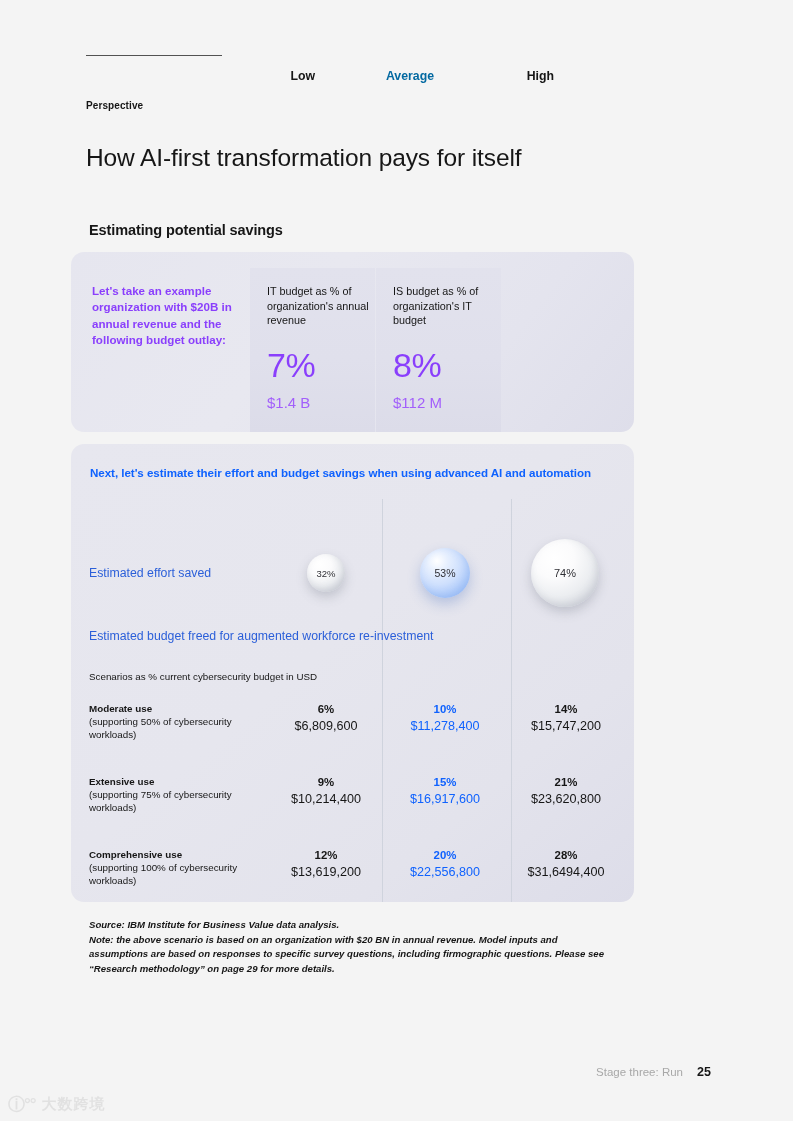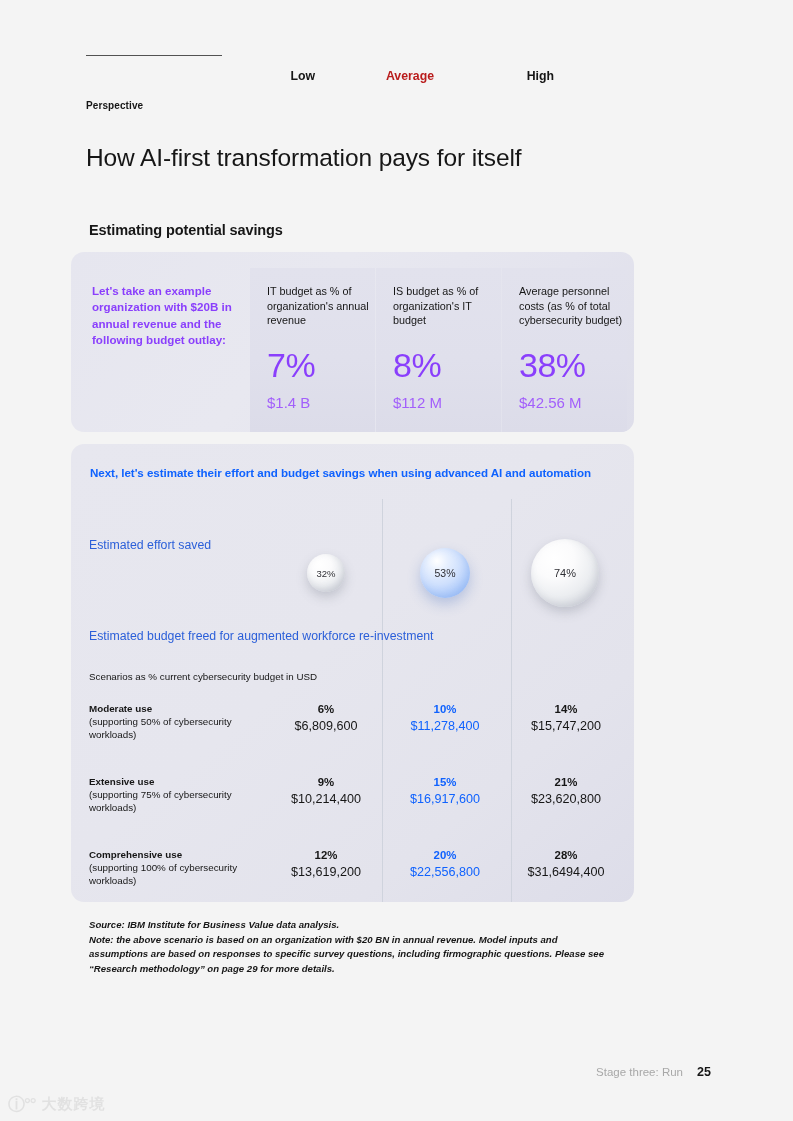--- a/index.html
+++ b/index.html
@@ -129,21 +129,21 @@
   .col-head {
     position: absolute;
     top: 69px;
     font-size: 12.3px;
     font-weight: 700;
     text-align: right;
     width: 120px;
     color: #161616;
   }
   .ch-low  { left: 195px; }
-  .ch-avg  { left: 314px; color: #b91c1c; }
+  .ch-avg  { left: 314px; color: #0369a1; }
   .ch-high { left: 434px; }
 
   
   .sphere {
     position: absolute;
     border-radius: 50%;
     display: flex;
     align-items: center;
     justify-content: center;
     font-size: 10px;
@@ -156,21 +156,21 @@
   .sphere.blue {
     background: radial-gradient(circle at 34% 26%, #ffffff 0%, #e6effe 22%, #cfe0fd 48%, #a9c8fb 78%, #8fb6f8 100%);
     box-shadow: 0 6px 13px rgba(70,110,190,.30), inset -2px -3px 8px rgba(120,160,230,.30);
   }
   .s-low  { left: 307px; top: 554px; width: 38px; height: 38px; font-size: 9.5px; }
   .s-avg  { left: 420px; top: 548px; width: 50px; height: 50px; font-size: 10.5px; }
   .s-high { left: 531px; top: 539px; width: 68px; height: 68px; font-size: 11px; }
 
   .row-label-effort {
     position: absolute;
-    left: 89px; top: 538px;
+    left: 89px; top: 566px;
     font-size: 12.3px;
     color: #2b5fd9;
   }
   .budget-head {
     position: absolute;
     left: 89px; top: 628px;
     font-size: 12.3px;
     line-height: 1.38;
     color: #2b5fd9;
   }
@@ -284,25 +284,20 @@
     <div class="big">7%</div>
     <div class="sub">$1.4  B</div>
   </div>
 
   <div class="metric m2">
     <div class="label">IS budget as % of organization's IT budget</div>
     <div class="big">8%</div>
     <div class="sub">$112  M</div>
   </div>
 
-  <div class="metric m3">
-    <div class="label">Average personnel costs (as % of total cybersecurity budget)</div>
-    <div class="big">38%</div>
-    <div class="sub">$42.56 M</div>
-  </div>
 </div>
 
 <div class="card2">
   <div class="card2-title">Next, let's estimate their effort and budget savings when using advanced AI and automation</div>
   <div class="vdiv vdiv-a"></div>
   <div class="vdiv vdiv-b"></div>
 </div>
 
 <div class="col-head ch-low">Low</div>
 <div class="col-head ch-avg">Average</div>

